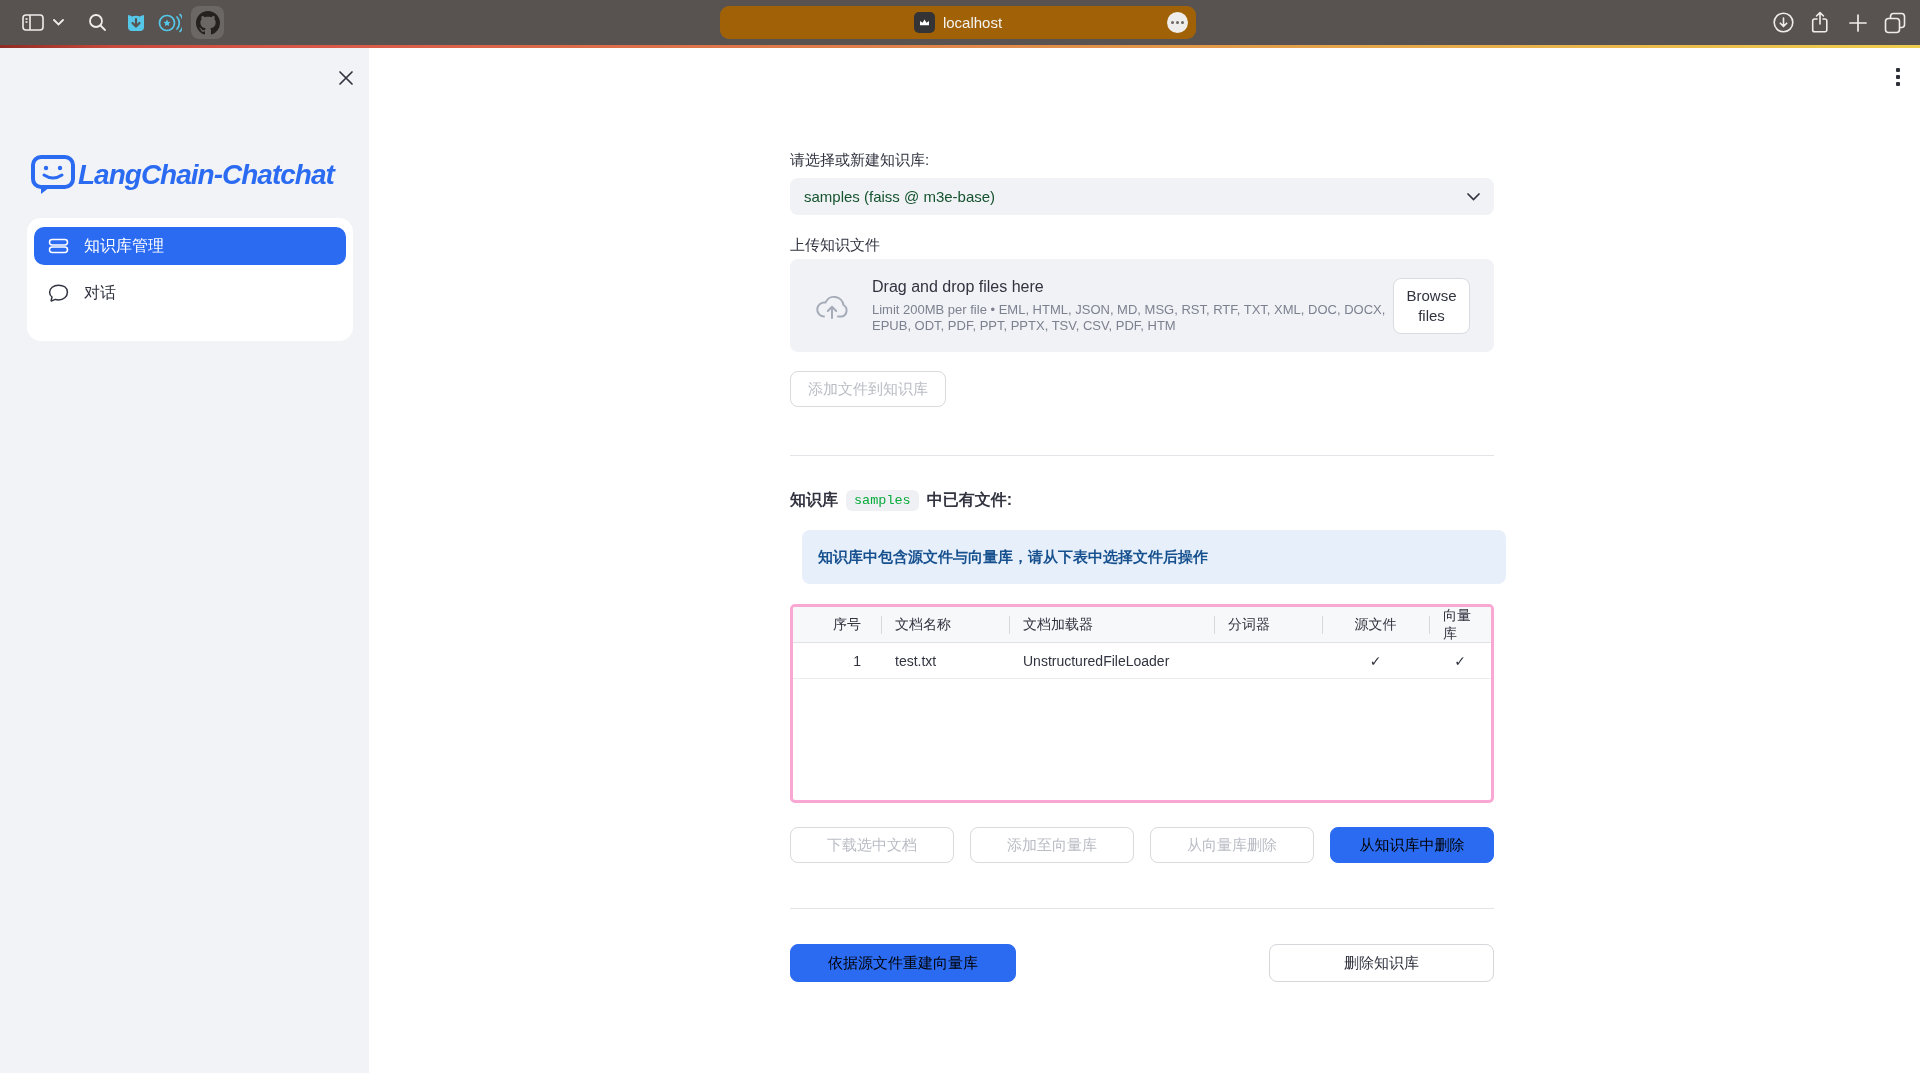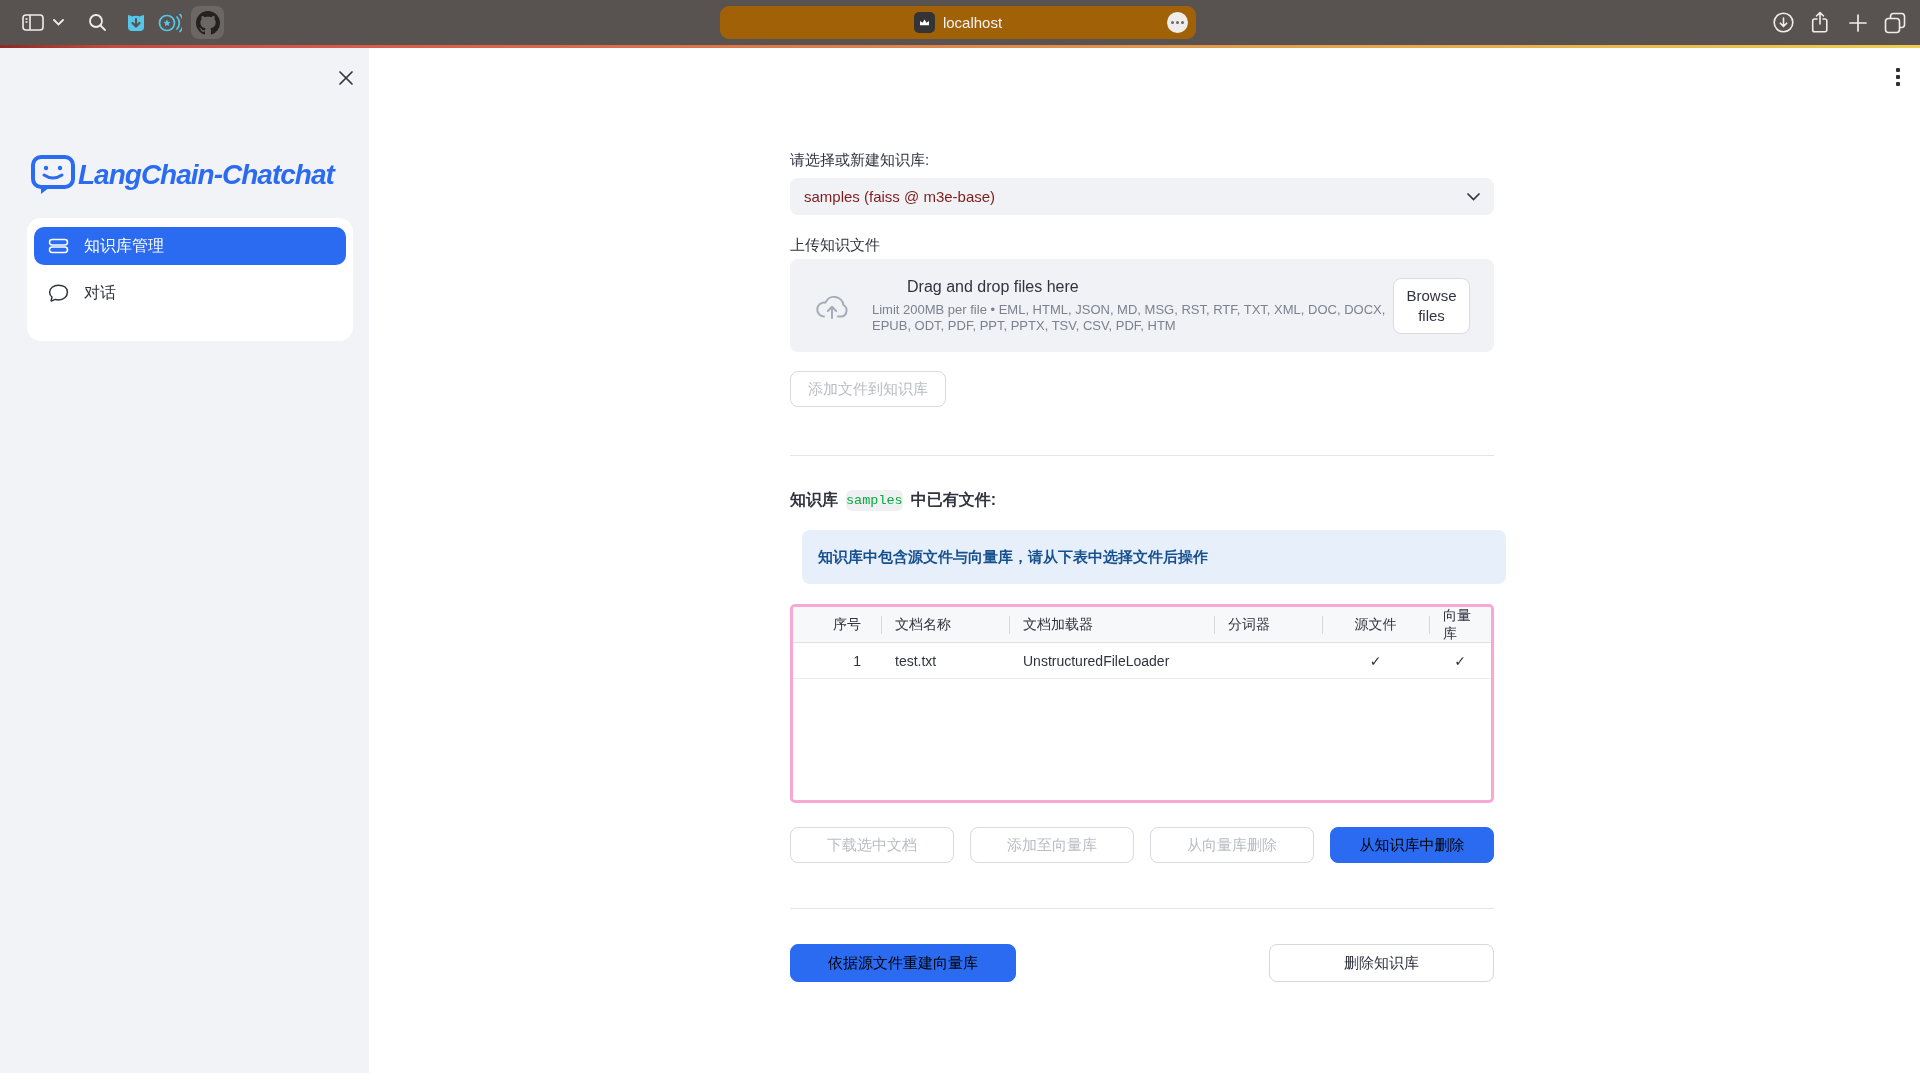--- a/index.html
+++ b/index.html
@@ -39,21 +39,21 @@
   
   .main-menu { position:absolute; left:1889px; top:64px; width:18px; height:26px;
     display:flex; flex-direction:column; align-items:center; justify-content:center; gap:3px; cursor:pointer; }
   .main-menu i { width:4px; height:4px; background:#2f3138; border-radius:1px; }
 
   .content { position:absolute; left:790px; top:48px; width:704px; height:1032px; }
   .field-label { position:absolute; left:0; font-size:15px; color:#31333f; }
 
   .selectbox { position:absolute; left:0; top:130px; width:704px; height:37px; background:#f0f2f6;
     border-radius:8px; display:flex; align-items:center; padding:0 14px; cursor:pointer; }
-  .selectbox .value { font-size:15px; color:#7f1d1d; flex:1; }
+  .selectbox .value { font-size:15px; color:#14532d; flex:1; }
 
   .dropzone { position:absolute; left:0; top:211px; width:704px; height:93px; background:#f0f2f6;
     border-radius:8px; display:flex; align-items:center; padding:0 24px; }
   .dz-texts { margin-left:22px; width:540px; }
   .dz-title { font-size:16px; color:#31333f; margin-bottom:6px; }
   .dz-limit { font-size:13px; color:#7d818f; line-height:16px; width:530px; }
   .browse-btn { position:absolute; right:24px; top:19px; width:77px; height:56px; background:#fff;
     border:1px solid #d9dbe0; border-radius:8px; font-size:15px; color:#31333f;
     display:flex; align-items:center; justify-content:center; text-align:center; line-height:20px; cursor:pointer; }
 
@@ -62,21 +62,21 @@
   .btn.disabled { color:#b9bcc4; border-color:#d9d9de; cursor:default; }
   .btn.primary { background:#2b6bf2; border-color:#2b6bf2; color:#000000;font-family:Liberation Serif, serif; }
 
   .add-btn { position:absolute; left:0; top:323px; height:36px; padding:0 17px; }
 
   .divider { position:absolute; left:0; width:704px; height:1px; background:#e4e4e8; }
 
   .files-heading { position:absolute; left:0; top:442px; display:flex; align-items:flex-end;
     font-size:16px; font-weight:bold; color:#31333f; }
   .kb-chip { font-family:"Liberation Mono","DejaVu Sans Mono",monospace; font-size:13.5px; font-weight:normal;
-    color:#09ab3b; background:#eef0f4; border-radius:6px; padding:3px 0; margin:0 8px; }
+    color:#09ab3b; background:#eef0f4; border-radius:6px; padding:3px 8px; margin:0 8px; }
 
   .info-banner { position:absolute; left:12px; top:482px; width:704px; height:54px; background:#e7f0fa;
     border-radius:8px; display:flex; align-items:center; padding:0 16px;
     font-size:15px; font-weight:bold; color:#17508f; }
 
   .table { position:absolute; left:0; top:556px; width:704px; height:199px;
     border:3px solid #f9a8d4; border-radius:5px; overflow:hidden; background:#fff; }
   .t-head { display:grid; grid-template-columns:88px 128px 205px 108px 107px 1fr; height:36px;
     background:#f7f8fa; border-bottom:1px solid #e0e0e5; }
   .t-row { display:grid; grid-template-columns:88px 128px 205px 108px 107px 1fr; height:36px;
@@ -243,21 +243,21 @@
   <div class="field-label" style="top:188px;">上传知识文件</div>
 
   <div class="dropzone">
     <span>
       <svg width="36" height="28" viewBox="0 0 36 28" fill="none" stroke="#a6abb8" stroke-width="2" stroke-linecap="round" stroke-linejoin="round">
         <path d="M10 24.5 a7 7 0 1 1 1.4 -13.9 A9.5 9.5 0 0 1 29.5 13 a6.3 6.3 0 0 1 -1.6 11.5 H24"></path>
         <path d="M18 26 V15 M13.8 19 L18 14.8 L22.2 19"></path>
       </svg>
     </span>
     <span class="dz-texts">
-      <span class="dz-title" style="display:block;margin-left:35px;">Drag and drop files here</span>
+      <span class="dz-title" style="display:block;">Drag and drop files here</span>
       <span class="dz-limit" style="display:block;">Limit 200MB per file • EML, HTML, JSON, MD, MSG, RST, RTF, TXT, XML, DOC, DOCX, EPUB, ODT, PDF, PPT, PPTX, TSV, CSV, PDF, HTM</span>
     </span>
     <span class="browse-btn">Browse files</span>
   </div>
 
   <div class="btn disabled add-btn">添加文件到知识库</div>
 
   <div class="divider" style="top:407px;"></div>
 
   <div class="files-heading">

